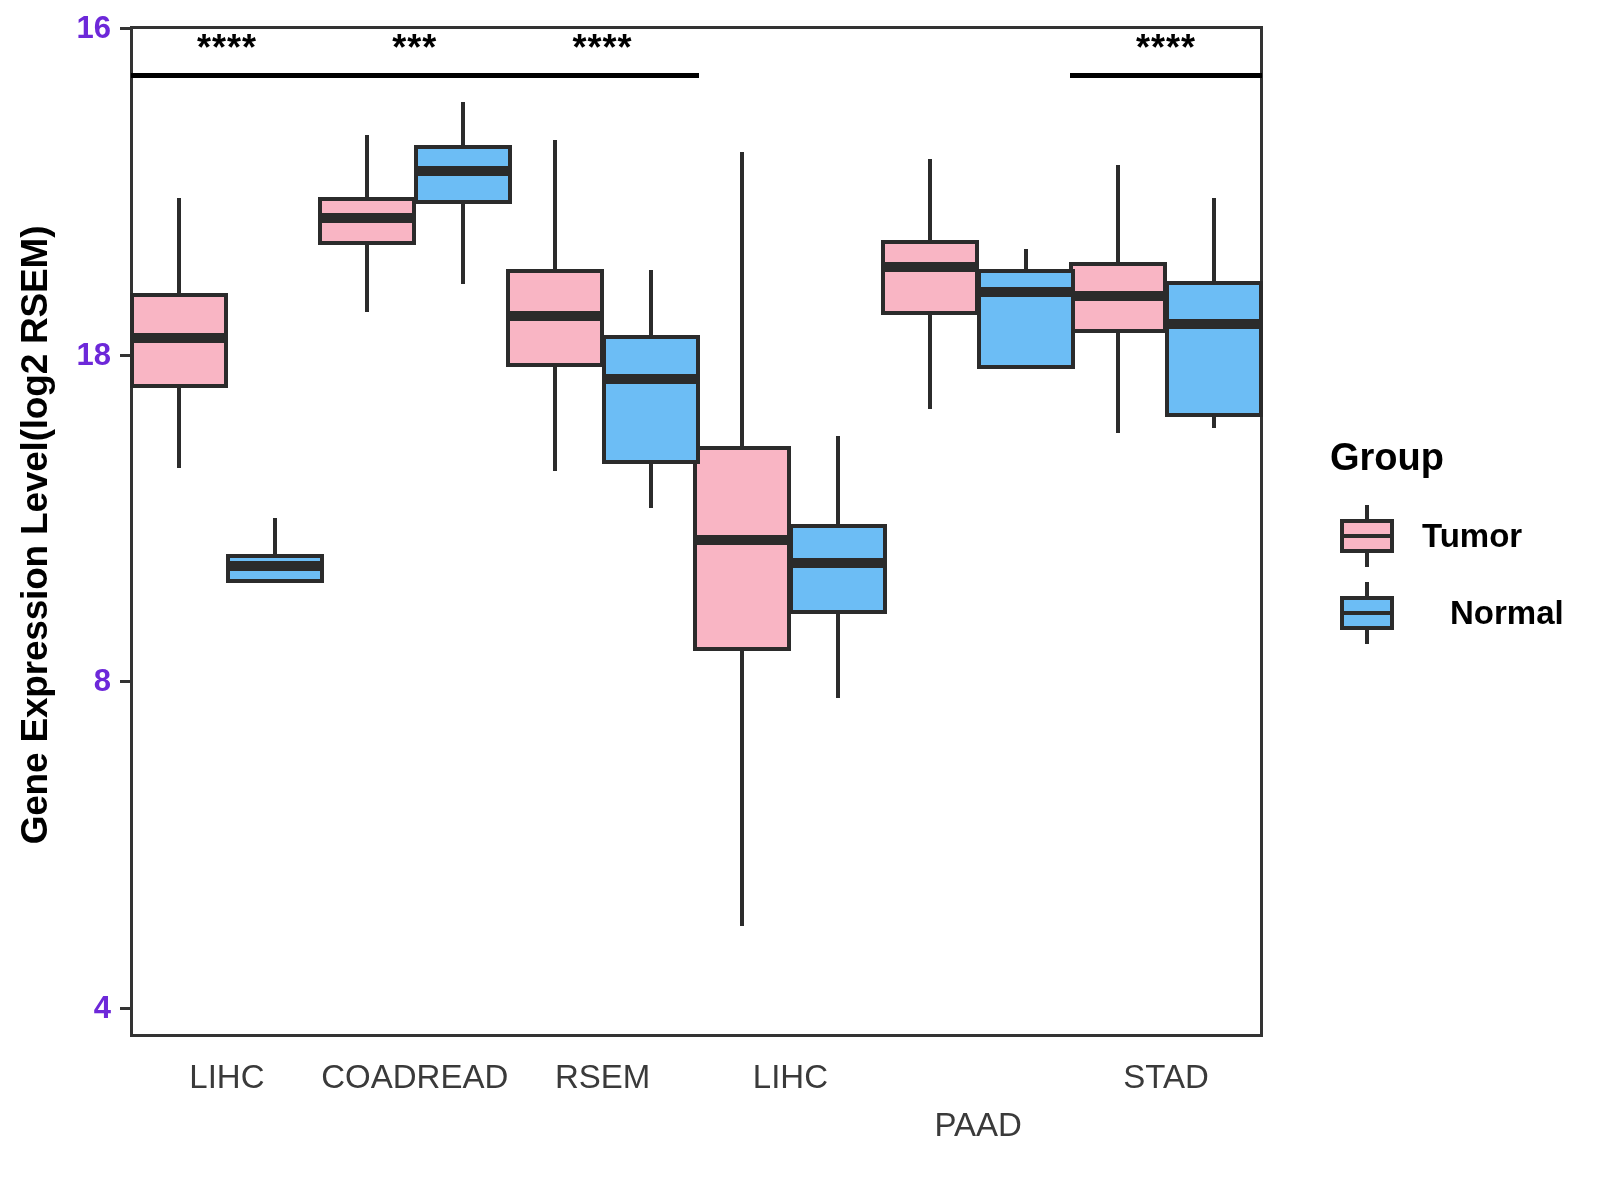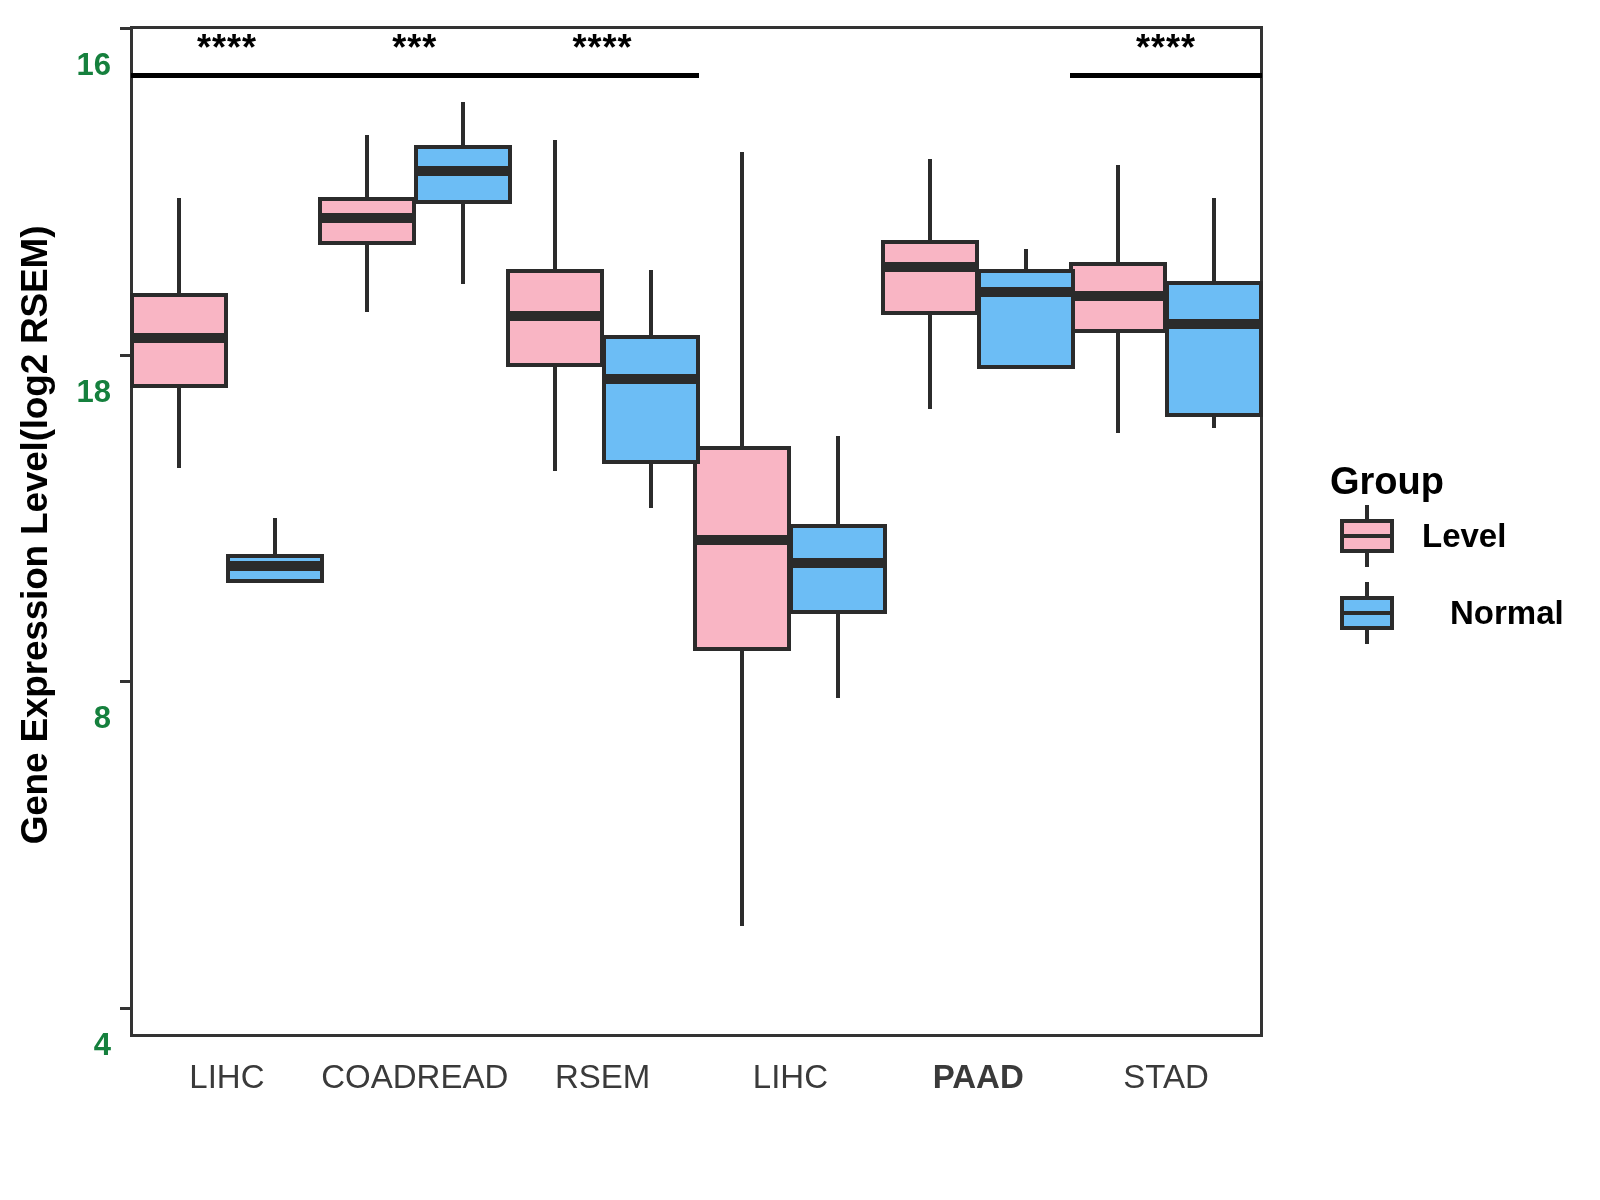--- a/index.html
+++ b/index.html
@@ -36,24 +36,23 @@
     color: #000000;
     white-space: nowrap;
     letter-spacing: -0.2px;
   }
   .ytick-label {
     position: absolute;
     right: 0;
     transform: translateY(-50%);
     font-size: 31px;
     font-weight: bold;
-    color: #15803d;
+    color: #6d28d9;
     text-align: left;
     white-space: nowrap;
-    margin-top: 37px;
   }
   .ytick-mark {
     position: absolute;
     width: 11px;
     height: 3px;
     background: #333333;
   }
   .xtick-label {
     position: absolute;
     transform: translateX(-50%);
@@ -152,21 +151,21 @@
       <div class="ytick-label" style="top: 681.333px; right: 1489px;">8</div>
       <div class="ytick-mark" style="left: 120px; top: 680.333px;"></div>
       <div class="ytick-label" style="top: 1008px; right: 1489px;">4</div>
       <div class="ytick-mark" style="left: 120px; top: 1007px;"></div>
     </div>
   <div id="xticks">
       <div class="xtick-label" style="left: 226.917px; top: 1058px;">LIHC</div>
       <div class="xtick-label" style="left: 414.75px; top: 1058px;">COADREAD</div>
       <div class="xtick-label" style="left: 602.583px; top: 1058px;">RSEM</div>
       <div class="xtick-label" style="left: 790.417px; top: 1058px;">LIHC</div>
-      <div class="xtick-label" style="left: 978.25px; top: 1058px; font-weight: bold;">PAAD</div>
+      <div class="xtick-label" style="left: 978.25px; top: 1106px;">PAAD</div>
       <div class="xtick-label" style="left: 1166.08px; top: 1058px;">STAD</div>
     </div>
 
   <div class="axis-line" style="left:130px; top:26px; width:3px; height:1010px;"></div>
   <div class="axis-line" style="left:130px; top:1034px; width:1133px; height:3px;"></div>
   <div class="axis-line" style="left:130px; top:26px; width:1133px; height:3px;"></div>
   <div class="axis-line" style="left:1260px; top:26px; width:3px; height:1010px;"></div>
 
   <div id="boxes">
       <div style="position: absolute; left: 0px; top: 0px; width: 0px; height: 0px;">
@@ -244,29 +243,29 @@
       <div class="signif-bar" style="left: 130.917px; top: 72.9167px; width: 192px;"></div>
       <div class="signif-text" style="left: 226.917px; top: 26.9167px;">****</div>
       <div class="signif-bar" style="left: 318.75px; top: 72.9167px; width: 192px;"></div>
       <div class="signif-text" style="left: 414.75px; top: 26.9167px;">***</div>
       <div class="signif-bar" style="left: 506.583px; top: 72.9167px; width: 192px;"></div>
       <div class="signif-text" style="left: 602.583px; top: 26.9167px;">****</div>
       <div class="signif-bar" style="left: 1070.08px; top: 72.9167px; width: 192px;"></div>
       <div class="signif-text" style="left: 1166.08px; top: 26.9167px;">****</div>
     </div>
 
-  <div class="legend-title" style="left:1330px; top:460px;">Group</div>
+  <div class="legend-title" style="left:1330px; top:436px;">Group</div>
   <div id="legend">
       <div class="legend-key" style="left: 1336px; top: 505px;">
         <div class="lk-whisk" style="top: 0px; height: 16px;"></div>
         <div class="lk-whisk" style="top: 46px; height: 16px;"></div>
         <div class="lk-box" style="background: rgb(249, 181, 196);"></div>
         <div class="lk-med"></div>
       </div>
-      <div class="legend-label" style="left: 1422px; top: 536px;">Level</div>
+      <div class="legend-label" style="left: 1422px; top: 536px;">Tumor</div>
       <div class="legend-key" style="left: 1336px; top: 582px;">
         <div class="lk-whisk" style="top: 0px; height: 16px;"></div>
         <div class="lk-whisk" style="top: 46px; height: 16px;"></div>
         <div class="lk-box" style="background: rgb(108, 189, 245);"></div>
         <div class="lk-med"></div>
       </div>
       <div class="legend-label" style="left: 1422px; top: 613px; margin-left: 28px;">Normal</div>
     </div>
 
 </div>

